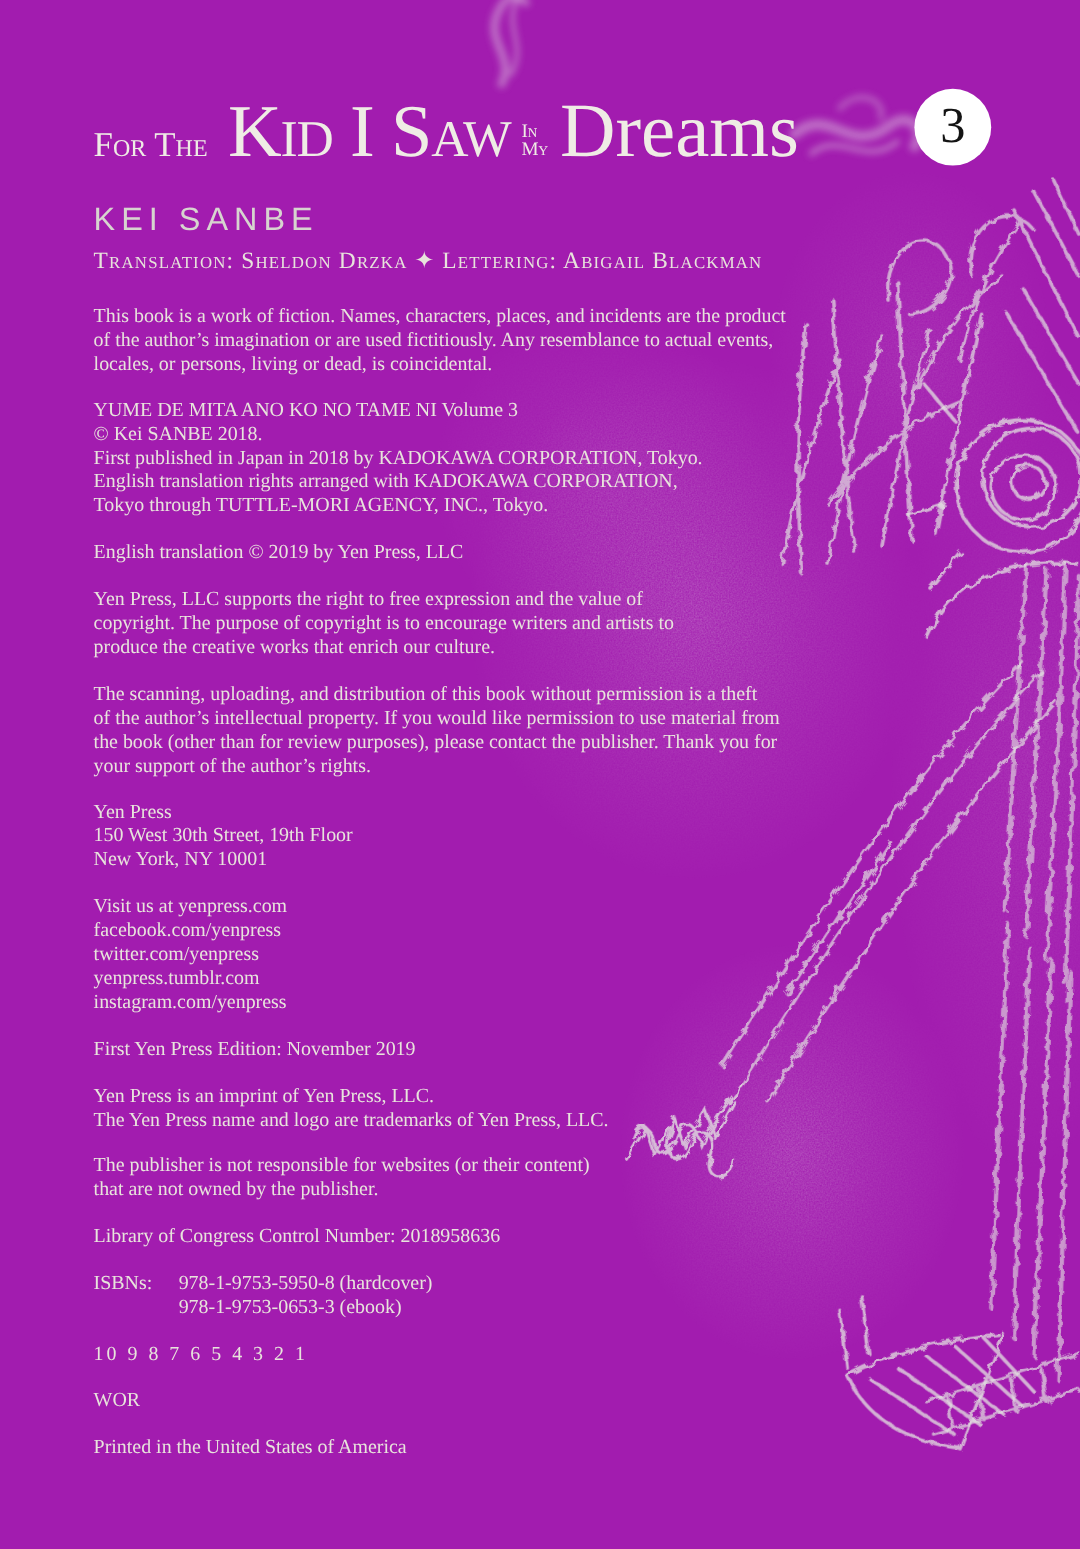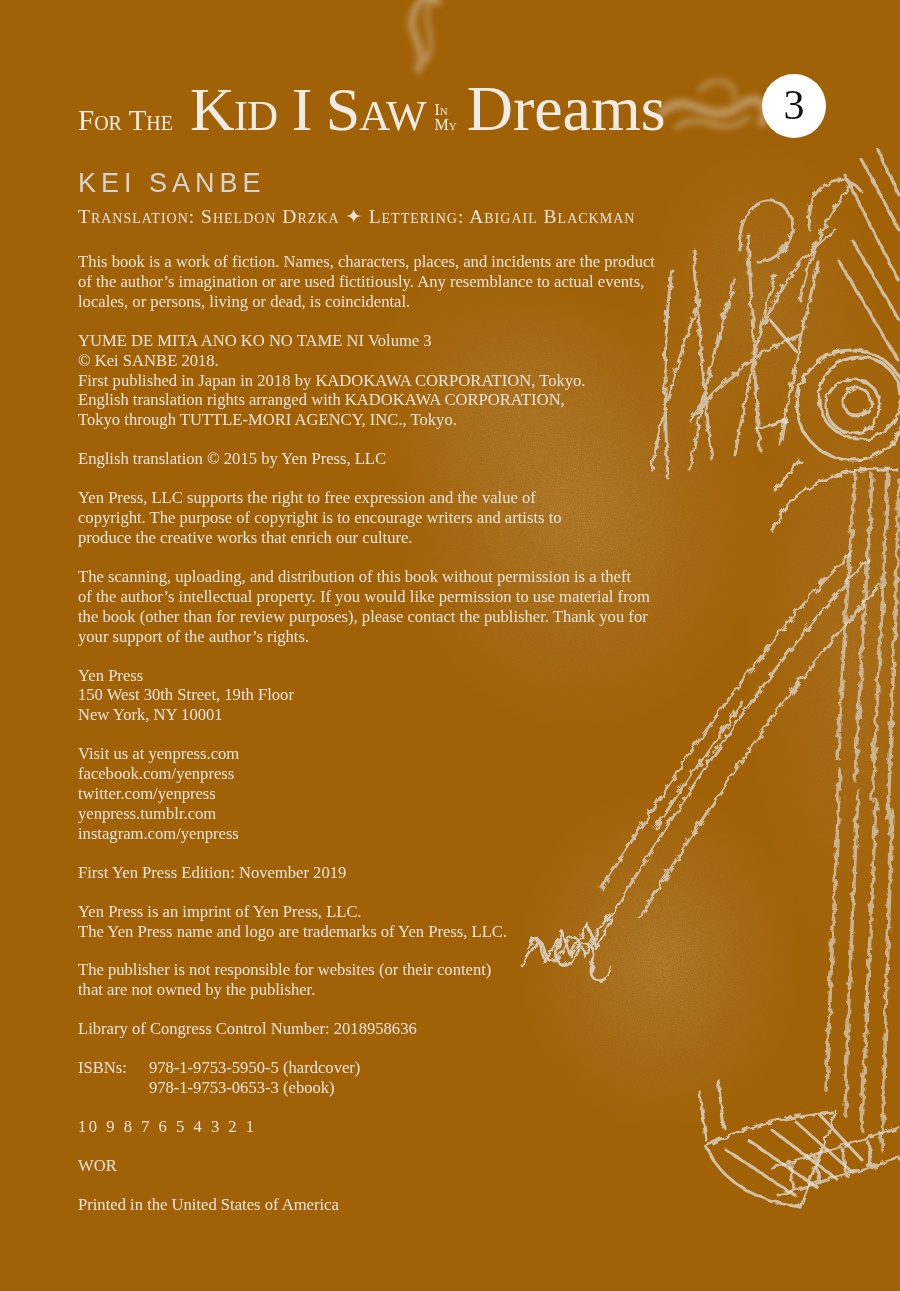--- a/index.html
+++ b/index.html
@@ -1,17 +1,17 @@
 <!DOCTYPE html>
 <html><head>
 <meta charset="utf-8">
 <style>
   html,body{margin:0;padding:0;}
   body{width:900px;height:1291px;overflow:hidden;background:#070707;}
-  .page{position:relative;width:900px;height:1291px;background:#a16207;overflow:hidden;
+  .page{position:relative;width:900px;height:1291px;background:#a21caf;overflow:hidden;
         font-family:"Liberation Serif",serif;}
   .art{position:absolute;inset:0;z-index:1;}
   .content{position:relative;z-index:2;}
 
   
   .masthead{padding:72px 0 0 78px;}
   .title-row{display:flex;align-items:baseline;white-space:nowrap;color:#efece5;}
   .sc{font-variant:small-caps;}
   .t-small{font-size:29px;letter-spacing:0px;}
   .t-big{font-size:62px;letter-spacing:-1px;margin-left:17px;}
@@ -179,42 +179,42 @@
       </div>
       <div class="author">KEI SANBE</div>
       <div class="credits">Translation: Sheldon Drzka ✦ Lettering: Abigail Blackman</div>
     </header>
 
     <main class="colophon">
       <p>This book is a work of fiction. Names, characters, places, and incidents are the product<br>of the author’s imagination or are used fictitiously. Any resemblance to actual events,<br>locales, or persons, living or dead, is coincidental.</p>
 
       <p>YUME DE MITA ANO KO NO TAME NI Volume 3<br>© Kei SANBE 2018.<br>First published in Japan in 2018 by KADOKAWA CORPORATION, Tokyo.<br>English translation rights arranged with KADOKAWA CORPORATION,<br>Tokyo through TUTTLE-MORI AGENCY, INC., Tokyo.</p>
 
-      <p>English translation © 2015 by Yen Press, LLC</p>
+      <p>English translation © 2019 by Yen Press, LLC</p>
 
       <p>Yen Press, LLC supports the right to free expression and the value of<br>copyright. The purpose of copyright is to encourage writers and artists to<br>produce the creative works that enrich our culture.</p>
 
       <p>The scanning, uploading, and distribution of this book without permission is a theft<br>of the author’s intellectual property. If you would like permission to use material from<br>the book (other than for review purposes), please contact the publisher. Thank you for<br>your support of the author’s rights.</p>
 
       <p>Yen Press<br>150 West 30th Street, 19th Floor<br>New York, NY 10001</p>
 
       <p>Visit us at yenpress.com<br>facebook.com/yenpress<br>twitter.com/yenpress<br>yenpress.tumblr.com<br>instagram.com/yenpress</p>
 
       <p>First Yen Press Edition: November 2019</p>
 
       <p>Yen Press is an imprint of Yen Press, LLC.<br>The Yen Press name and logo are trademarks of Yen Press, LLC.</p>
 
       <p>The publisher is not responsible for websites (or their content)<br>that are not owned by the publisher.</p>
 
       <p>Library of Congress Control Number: 2018958636</p>
 
       <div class="isbn-row">
         <span class="isbn-label">ISBNs:</span>
         <span class="isbn-col">
-          <span>978-1-9753-5950-5 (hardcover)</span><br>
+          <span>978-1-9753-5950-8 (hardcover)</span><br>
           <span>978-1-9753-0653-3 (ebook)</span>
         </span>
       </div>
 
       <p class="print-run">10 9 8 7 6 5 4 3 2 1</p>
 
       <p>WOR</p>
 
       <p>Printed in the United States of America</p>
     </main>

